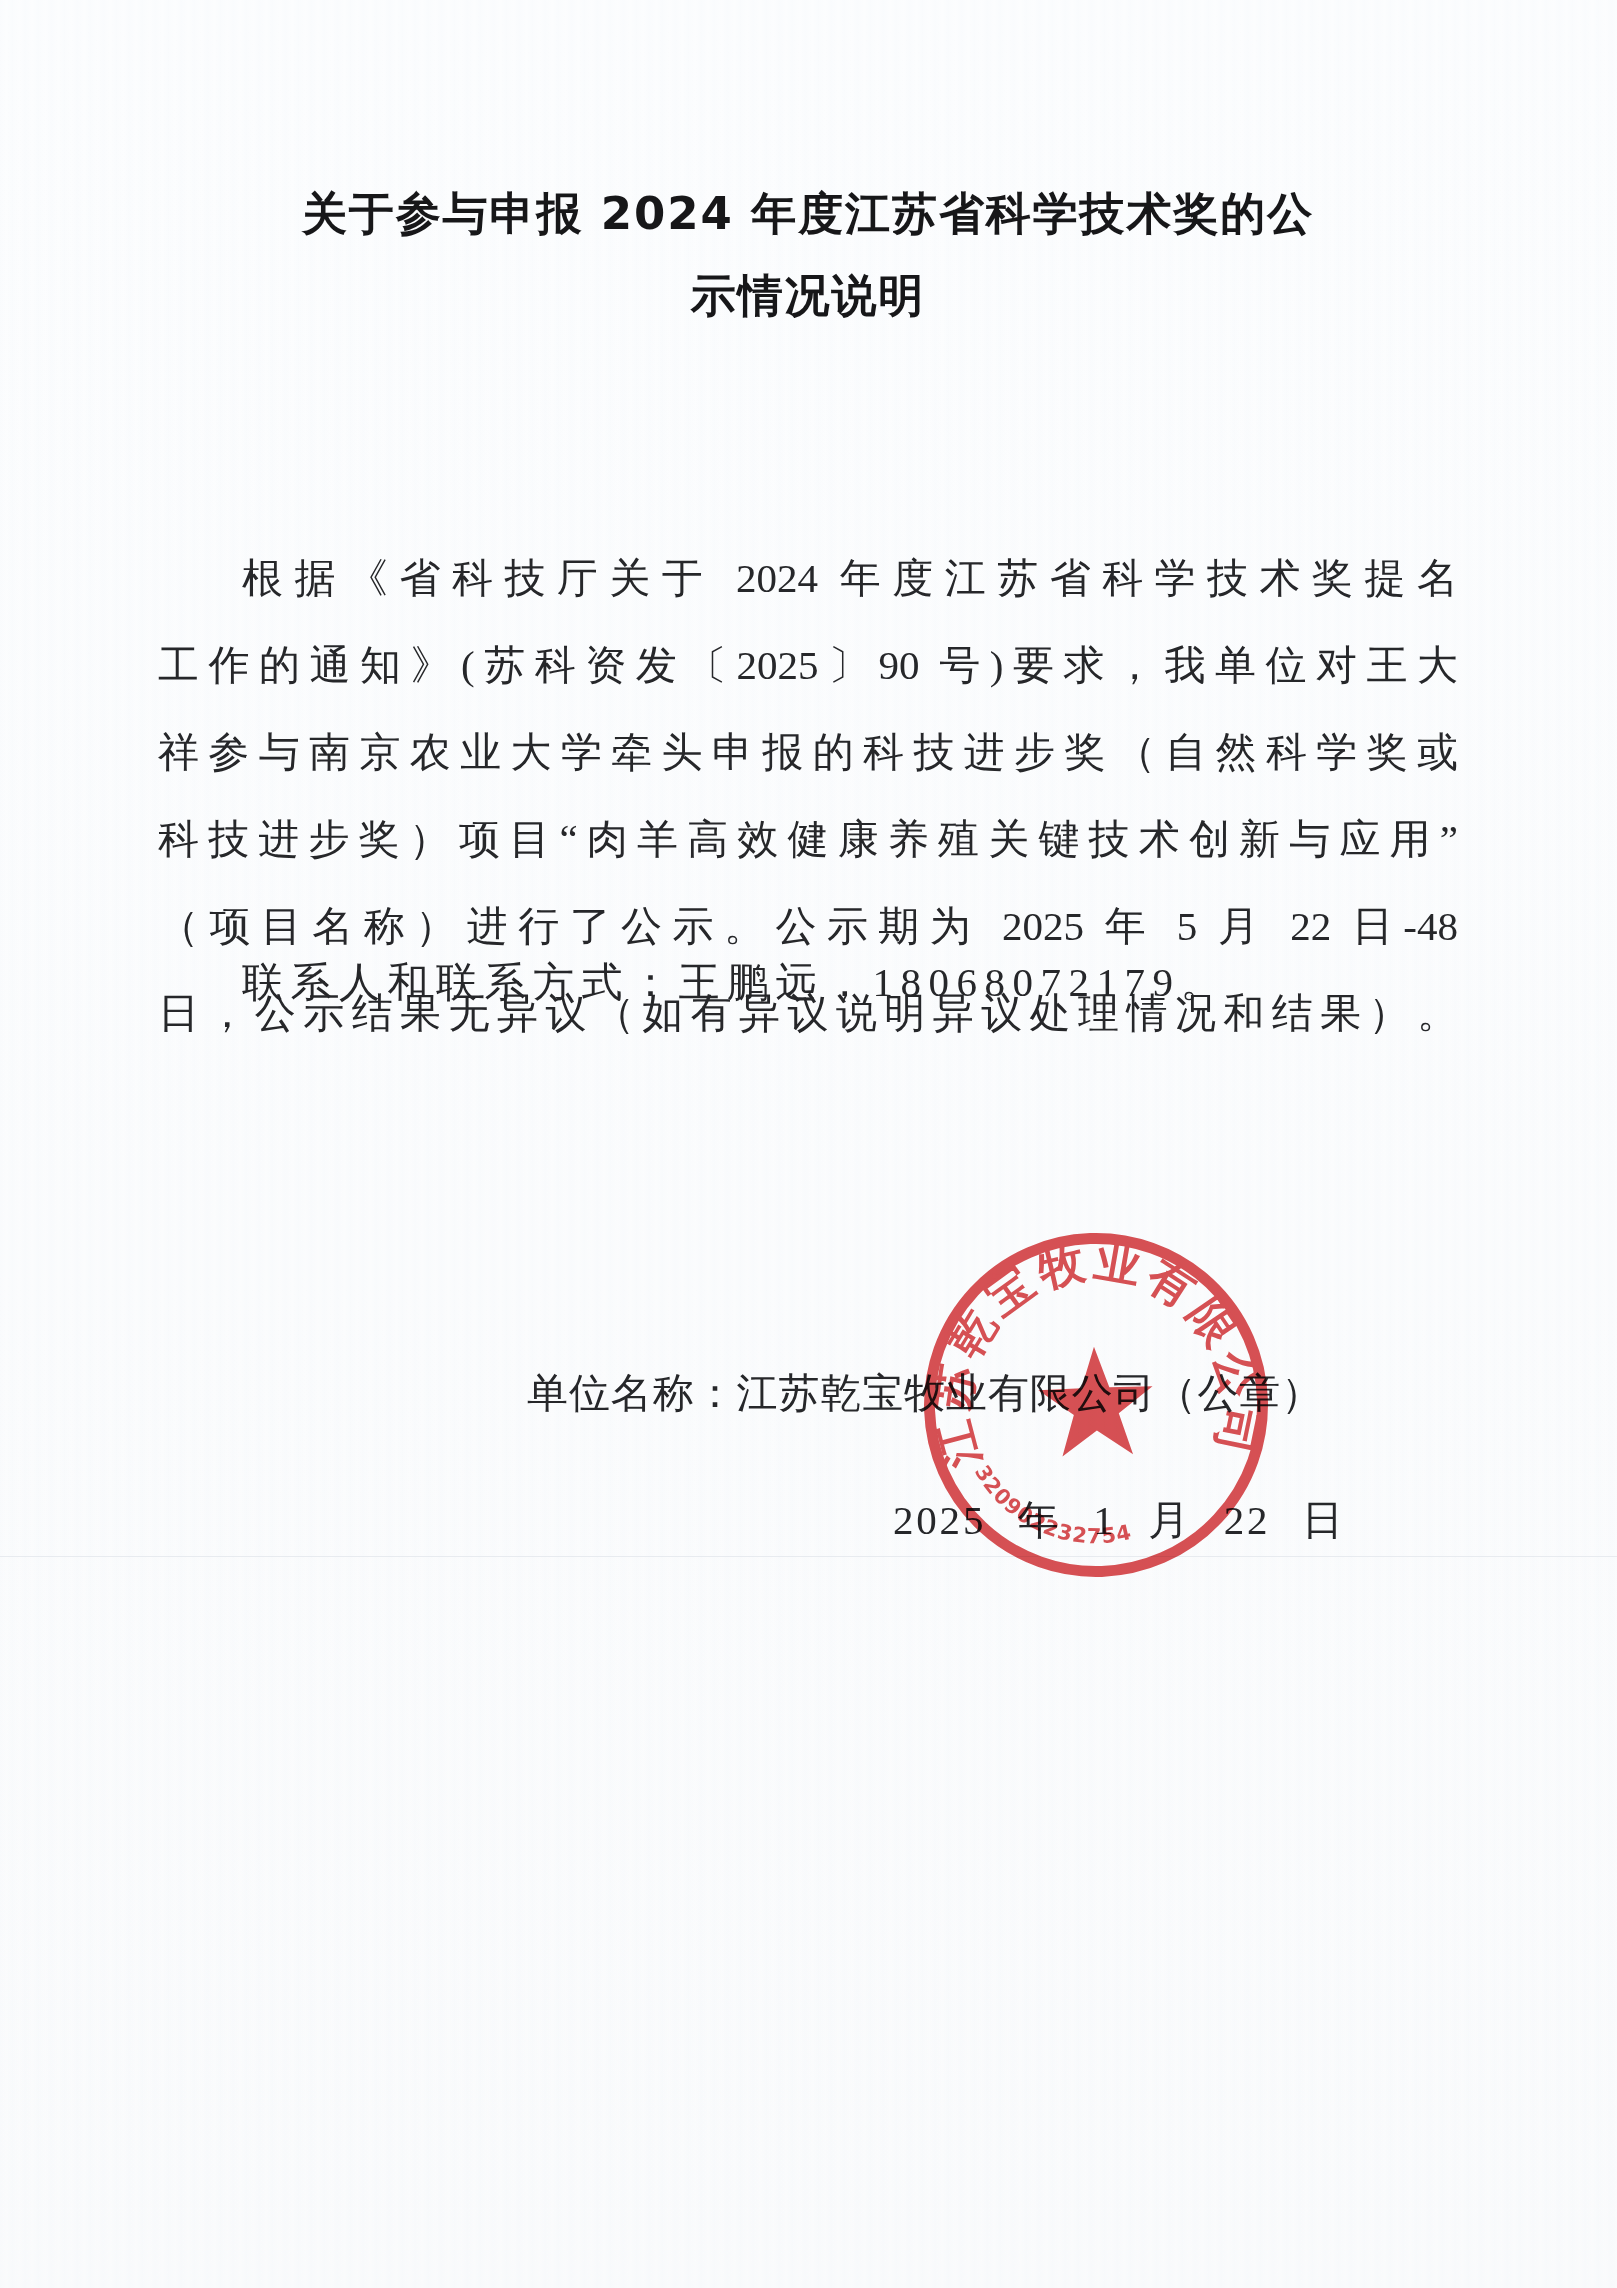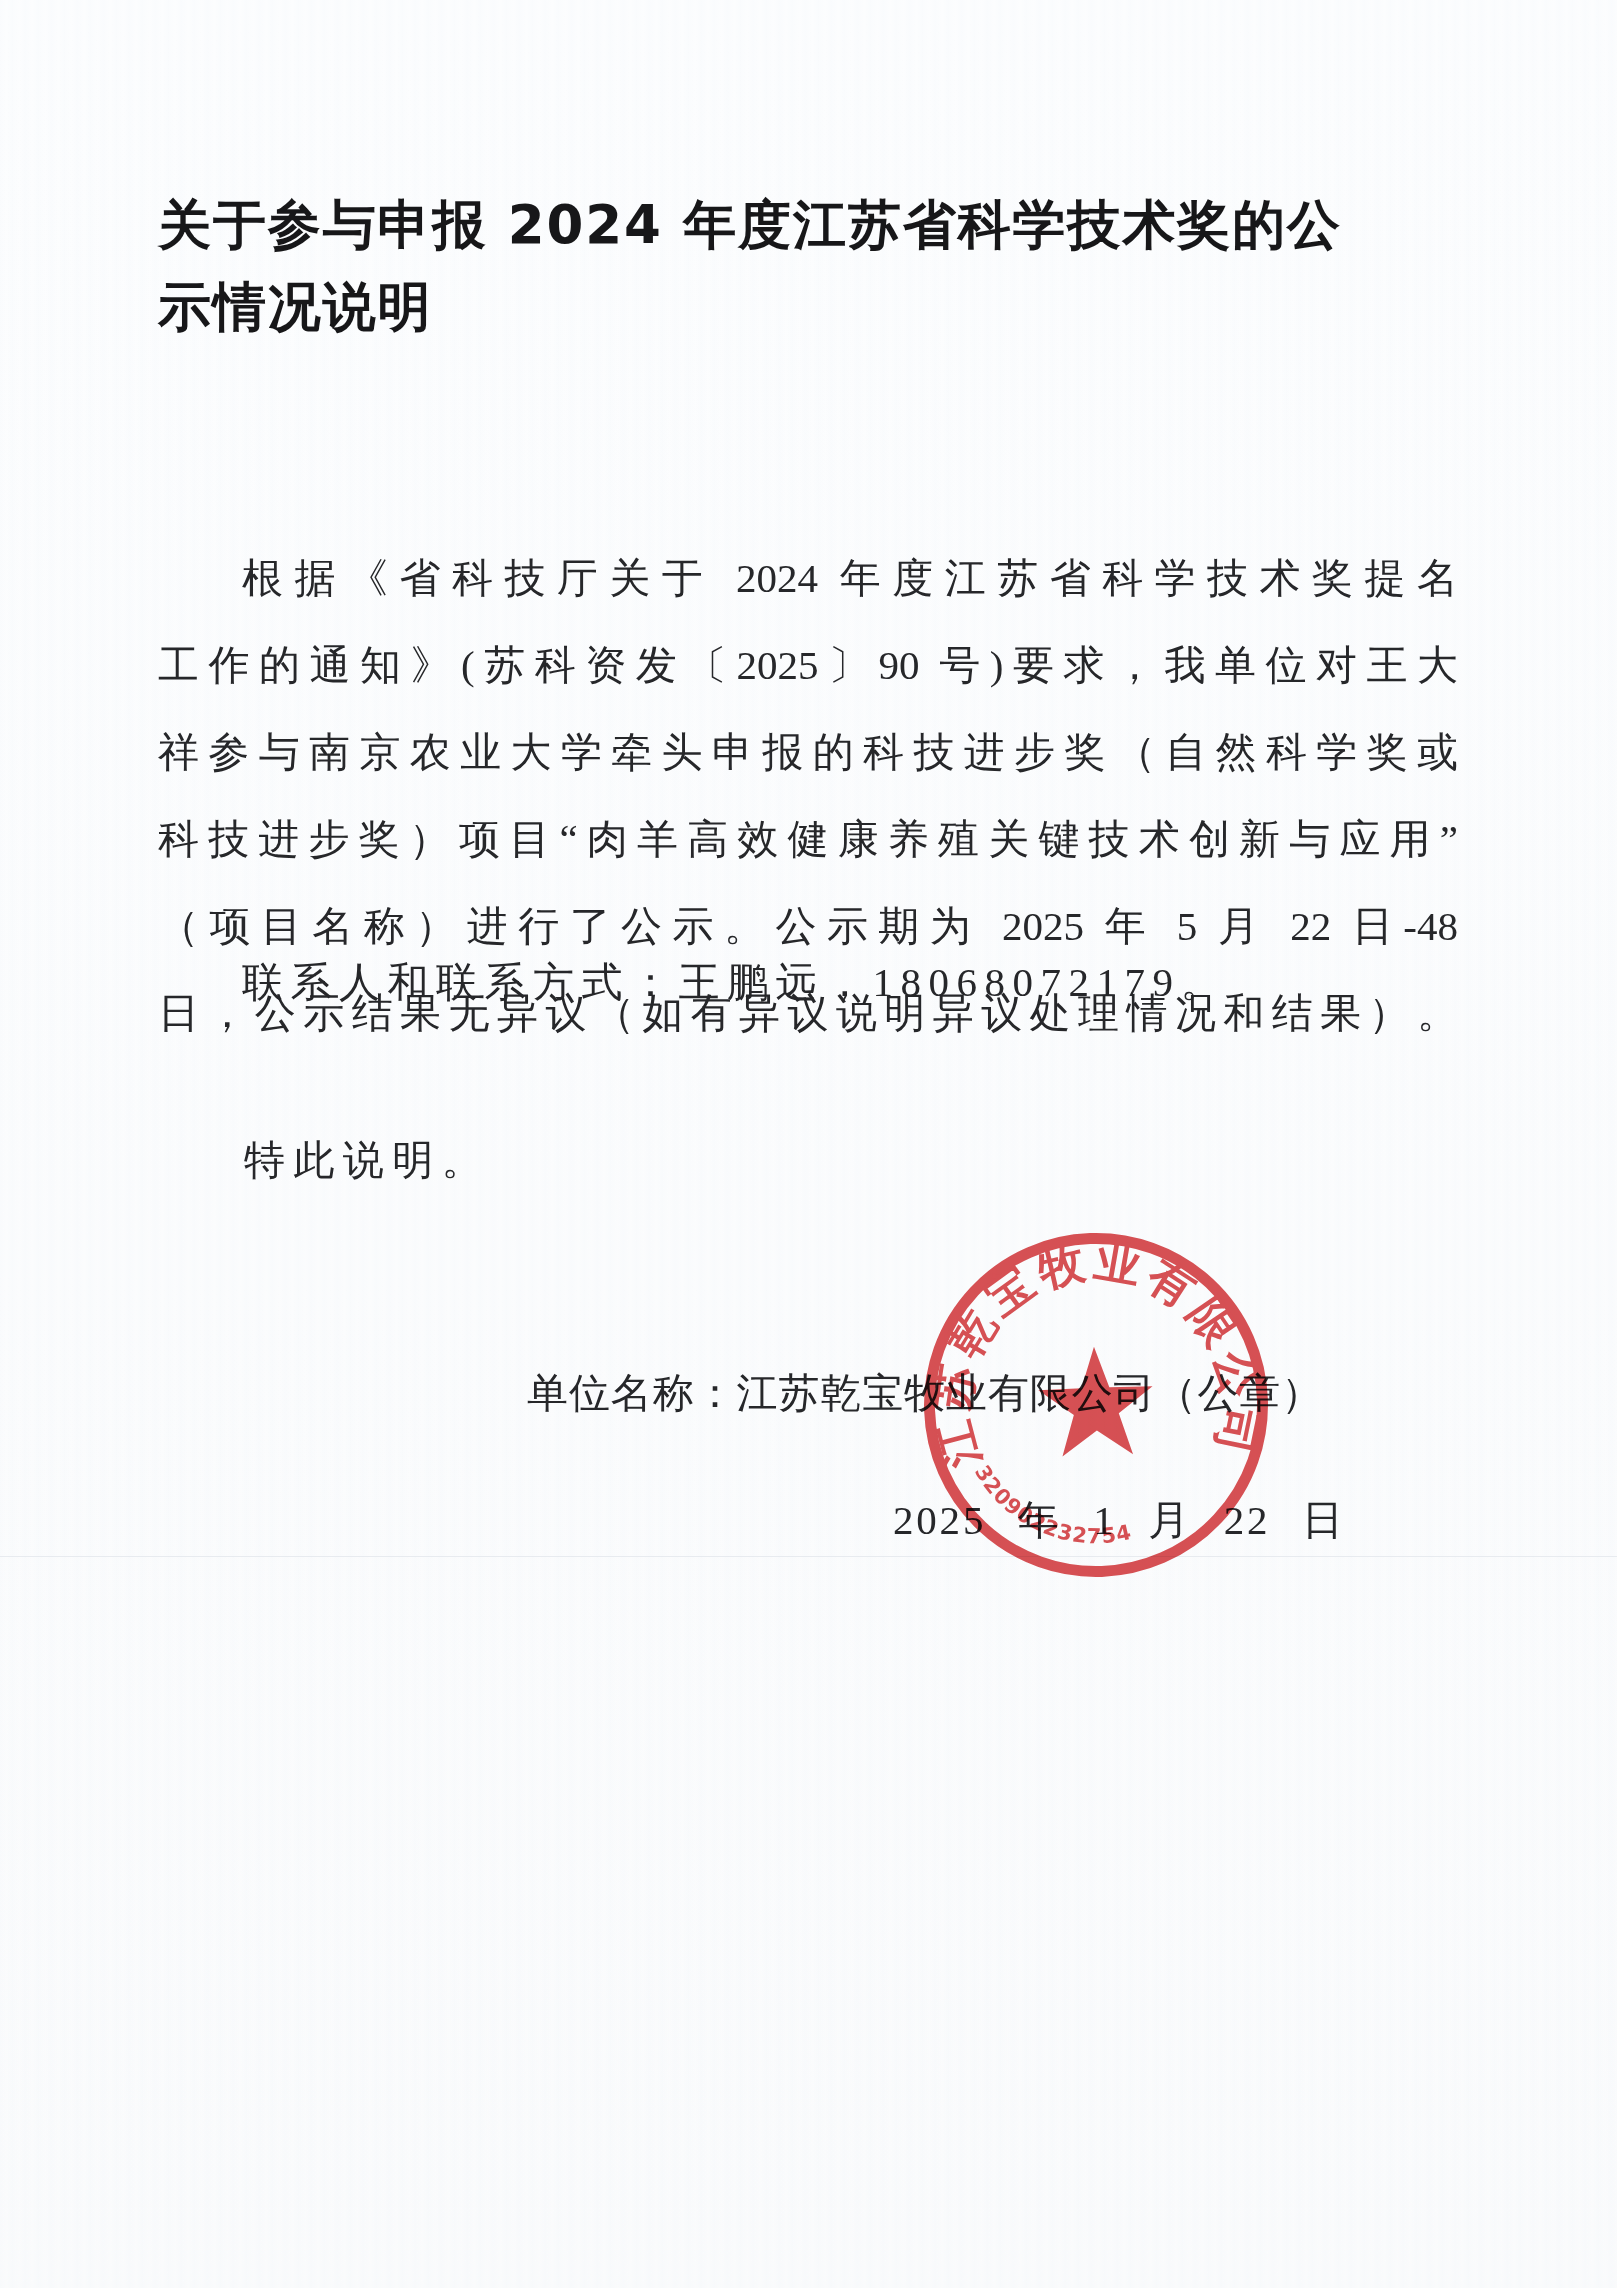--- a/index.html
+++ b/index.html
@@ -10,26 +10,27 @@
     margin: 0 auto;
     background:
       repeating-linear-gradient(90deg, rgba(215,228,242,0.05) 0px, rgba(255,255,255,0) 6.5px, rgba(208,224,240,0.06) 13px),
       linear-gradient(180deg, #fcfdfe 0%, #fbfcfd 55%, #fafbfc 100%);
     overflow: hidden;
     font-family: "Liberation Serif", "DejaVu Serif", serif;
     color: #222326;
   }
   .title {
     position: absolute;
-    top: 184px;
+    top: 173px;
     left: 158px;
     width: 1300px;
+    text-align: center;
     font-family: "DejaVu Sans", "Liberation Sans", sans-serif;
     font-weight: bold;
-    font-size: 53px;
+    font-size: 45px;
     line-height: 82px;
     letter-spacing: 1.9px;
     color: #171719;
   }
   .para {
     position: absolute;
     top: 518px;
     left: 158px;
     width: 1300px;
     margin-top: 32px;
@@ -120,21 +121,20 @@
     <div class="pline indent">根据《省科技厅关于 2024 年度江苏省科学技术奖提名</div>
     <div class="pline">工作的通知》(苏科资发〔2025〕90 号)要求，我单位对王大</div>
     <div class="pline">祥参与南京农业大学牵头申报的科技进步奖（自然科学奖或</div>
     <div class="pline">科技进步奖）项目“肉羊高效健康养殖关键技术创新与应用”</div>
     <div class="pline">（项目名称）进行了公示。公示期为 2025 年 5 月 22 日-48</div>
     <div class="pline">日，公示结果无异议（如有异议说明异议处理情况和结果）。</div>
   </div>
 
   <div class="line-single contact">联系人和联系方式：王鹏远，18068072179。</div>
 
-  <div class="line-single closing">特此说明。</div>
 
   <div class="unit">单位名称：江苏乾宝牧业有限公司（公章）</div>
 
   <div class="date">2025 年 1 月 22 日</div>
 
   <div class="scan-line"></div>
 
   <div class="stamp">
     <svg viewBox="0 0 400 400">
       <defs>

